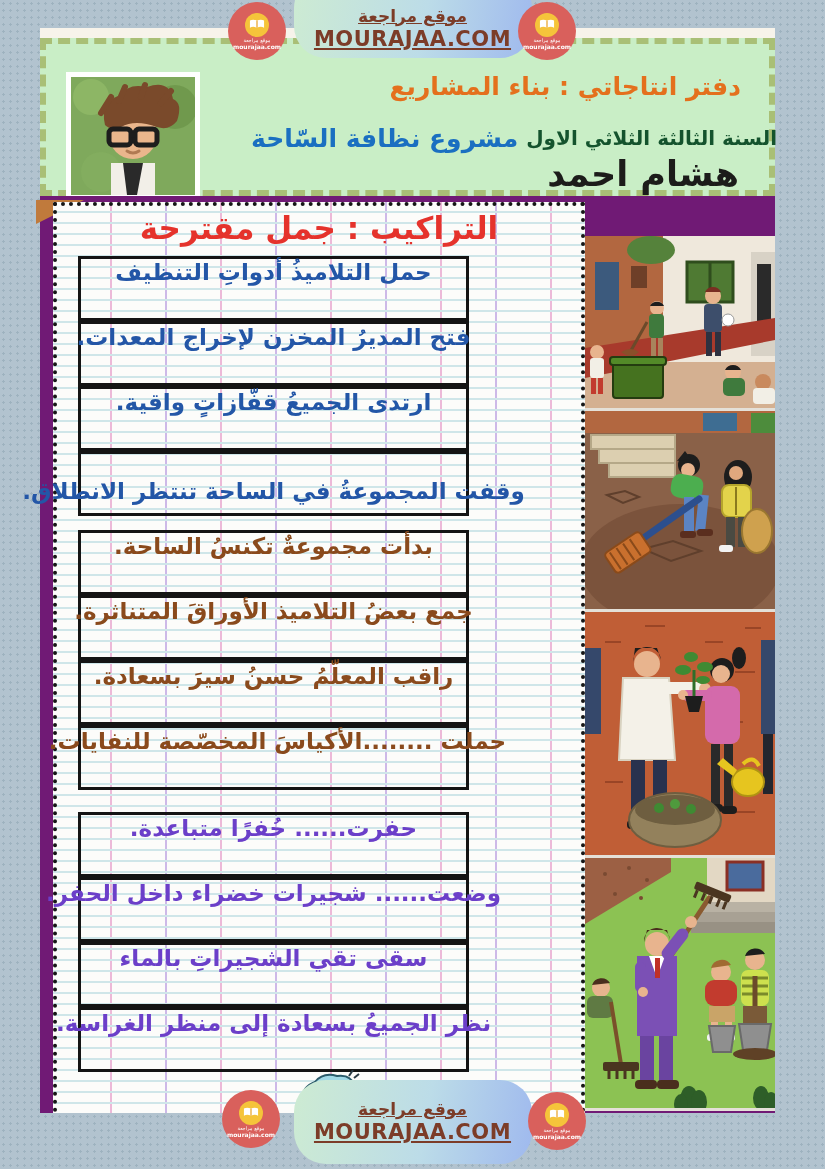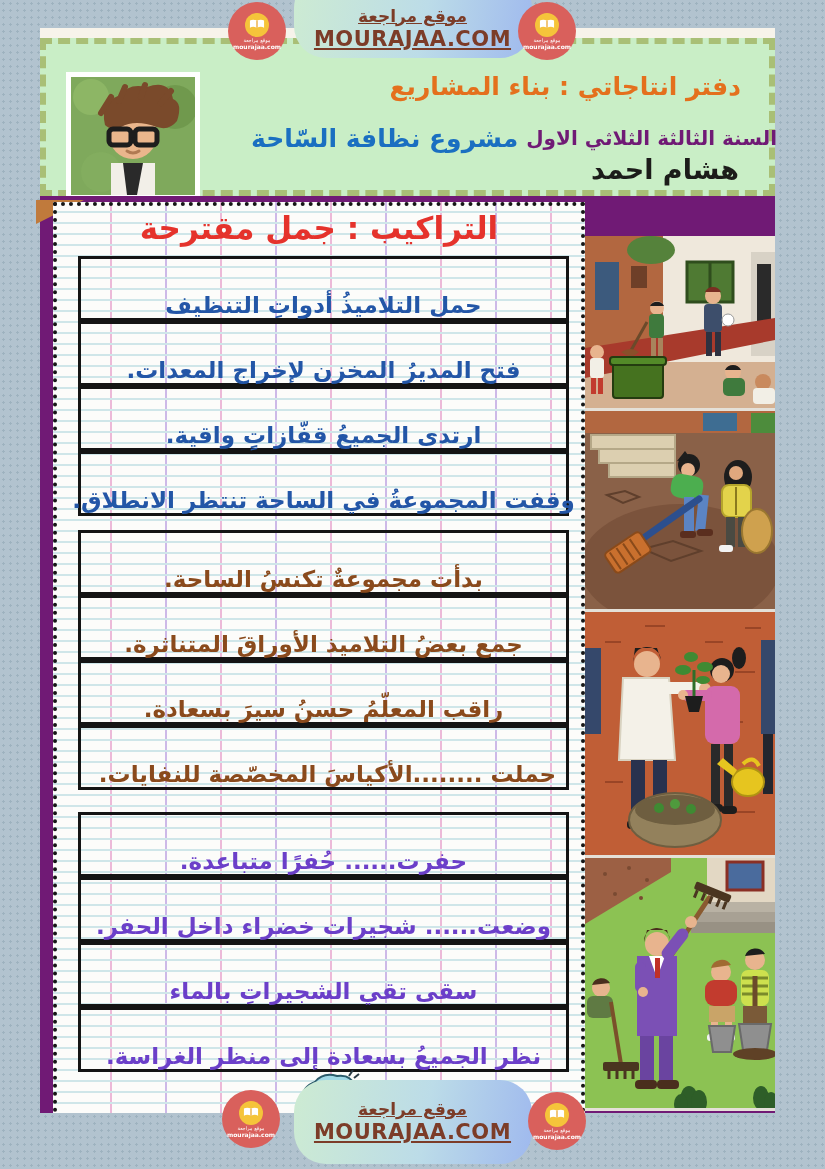--- a/index.html
+++ b/index.html
@@ -11,40 +11,40 @@
     font-family:"DejaVu Sans", sans-serif;
   }
   
   .page{position:absolute;left:40px;top:28px;width:735px;height:1085px;background:#f7f3ea;}
   
   .hdr{position:absolute;left:0;top:10px;width:735px;height:158px;background:#c9eec6;
        border:6px dashed #a9bf76;box-sizing:border-box;}
   .photo{position:absolute;left:20px;top:28px;width:124px;height:118px;border:5px solid #ffffff;
          box-sizing:content-box;background:#79a05a;overflow:hidden;}
   .t-notebook{position:absolute;top:28px;right:28px;color:#e4701d;font-size:25px;font-weight:800;direction:rtl;white-space:nowrap;}
-  .t-term{position:absolute;top:82px;right:-8px;color:#701a75;font-size:20px;font-weight:800;direction:rtl;white-space:nowrap;}
+  .t-term{position:absolute;top:82px;right:-8px;color:#14532d;font-size:20px;font-weight:800;direction:rtl;white-space:nowrap;}
   .t-project{position:absolute;top:72px;left:205px;color:#1a6fc1;font-size:25px;font-weight:800;direction:rtl;white-space:nowrap;margin-top:8px;}
-  .t-student{position:absolute;top:110px;right:30px;color:#1c1c1a;font-size:27px;font-weight:800;direction:rtl;white-space:nowrap;}
+  .t-student{position:absolute;top:110px;right:30px;color:#1c1c1a;font-size:35px;font-weight:800;direction:rtl;white-space:nowrap;}
   
   .main{position:absolute;left:0;top:168px;width:735px;height:917px;background:#701a75;}
   .corner{position:absolute;left:-4px;top:4px;width:0;height:0;
           border-top:24px solid #c07a3c;border-right:48px solid transparent;}
   
   .paper{position:absolute;left:13px;top:6px;width:532px;height:911px;box-sizing:border-box;
          border:4px dotted #161616;border-bottom:none;
          background-color:#fcfcfa;
          background-image:
            repeating-linear-gradient(0deg, transparent 0 9.5px, #cfe6e9 9.5px 11px),
            repeating-linear-gradient(90deg, transparent 0 53px, #ecb9d8 53px 55px, transparent 55px 108px, #cdb9e8 108px 110px);}
   .w-title{position:absolute;top:4px;left:0;width:100%;text-align:center;
            color:#e5332c;font-size:31px;font-weight:800;direction:rtl;}
   .group{position:absolute;left:21px;width:491px;}
   .g-a{top:50px;} .g-b{top:324px;} .g-c{top:606px;}
-  .row{box-sizing:border-box;width:491px;height:65px;border:3px solid #141414;
-       display:flex;align-items:flex-end;justify-content:center;direction:rtl;}
+  .row{box-sizing:border-box;width:391px;height:65px;border:3px solid #141414;
+       display:flex;align-items:flex-start;justify-content:center;direction:rtl;}
   .sent{font-size:23px;font-weight:700;white-space:nowrap;}
   .doodle{position:absolute;left:242px;top:864px;}
   
   .imgs{position:absolute;left:545px;top:40px;width:190px;}
   .img-frame{position:relative;width:190px;overflow:hidden;border-bottom:3px solid #e4e0d8;line-height:0;}
   
   .site-badge{position:absolute;left:50%;transform:translateX(-50%);width:238px;
       background:linear-gradient(100deg,#cdebd2 0%,#bcdce8 55%,#9fb9ee 100%);
       border-radius:32px;display:flex;flex-direction:column;align-items:center;z-index:6;}
   .badge-top{top:-24px;height:82px;justify-content:flex-end;padding-bottom:6px;box-sizing:border-box;}

